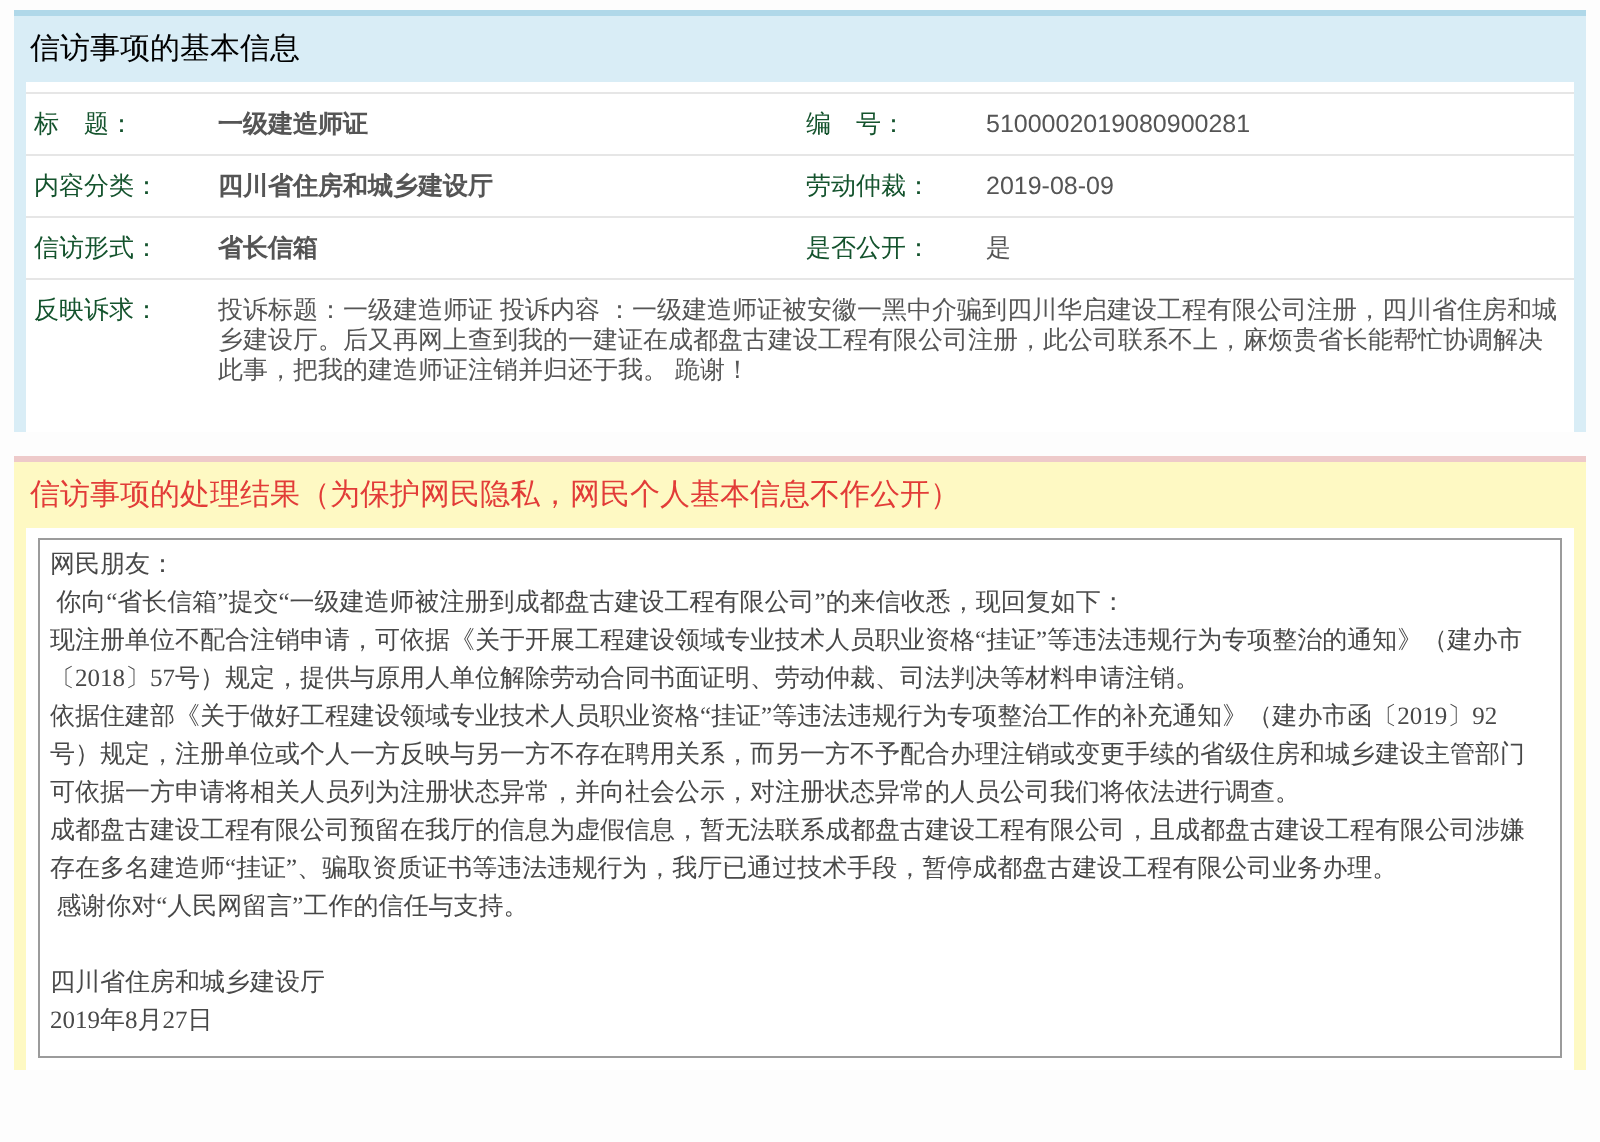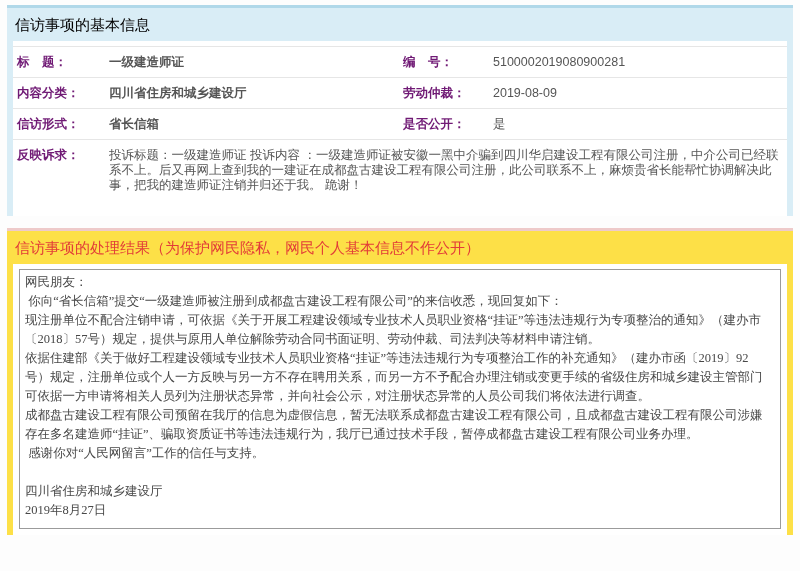--- a/index.html
+++ b/index.html
@@ -39,32 +39,32 @@
   }
   table.info-table td {
     border-top: 1px solid #e6e6e6;
     padding: 8px 4px 7px;
     vertical-align: top;
     line-height: 15px;
   }
   td.lbl {
     width: 92px;
     padding-left: 8px;
-    font-weight: bold;
-    color: #701a75;
+    font-weight: normal;
+    color: #14532d;
     white-space: nowrap;
   }
   td.val { color: #555; }
   td.val-1 { width: 294px; font-weight: bold; }
   td.lbl-2 { width: 90px; }
   td.val-long { line-height: 19px; padding-right: 10px; }
 
   
   .panel-danger {
-    background: #fde047;
+    background: #fef9c3;
     border-top: 3px solid #eecaca;
   }
   .panel-danger .panel-header { color: #e23c38; }
   .panel-danger .panel-body { padding: 5px 6px 6px; }
 
   .reply-box {
     border: 1px solid #9b9b9b;
     background: #ffffff;
     min-height: 245px;
     padding: 3px 8px 8px 5px;
@@ -101,21 +101,21 @@
             <td class="val">2019-08-09</td>
           </tr>
           <tr>
             <td class="lbl">信访形式：</td>
             <td class="val val-1">省长信箱</td>
             <td class="lbl lbl-2">是否公开：</td>
             <td class="val">是</td>
           </tr>
           <tr>
             <td class="lbl">反映诉求：</td>
-            <td class="val val-long" colspan="3">投诉标题：一级建造师证 投诉内容 ：一级建造师证被安徽一黑中介骗到四川华启建设工程有限公司注册，中介公司已经联系不上。后又再网上查到我的一建证在成都盘古建设工程有限公司注册，此公司联系不上，麻烦贵省长能帮忙协调解决此事，把我的建造师证注销并归还于我。 跪谢！</td>
+            <td class="val val-long" colspan="3">投诉标题：一级建造师证 投诉内容 ：一级建造师证被安徽一黑中介骗到四川华启建设工程有限公司注册，四川省住房和城乡建设厅。后又再网上查到我的一建证在成都盘古建设工程有限公司注册，此公司联系不上，麻烦贵省长能帮忙协调解决此事，把我的建造师证注销并归还于我。 跪谢！</td>
           </tr>
         </tbody>
       </table>
     </div>
   </section>
 
   <section class="panel panel-danger">
     <div class="panel-header">
       <span>信访事项的处理结果</span><span>（为保护网民隐私，网民个人基本信息不作公开）</span>
     </div>

